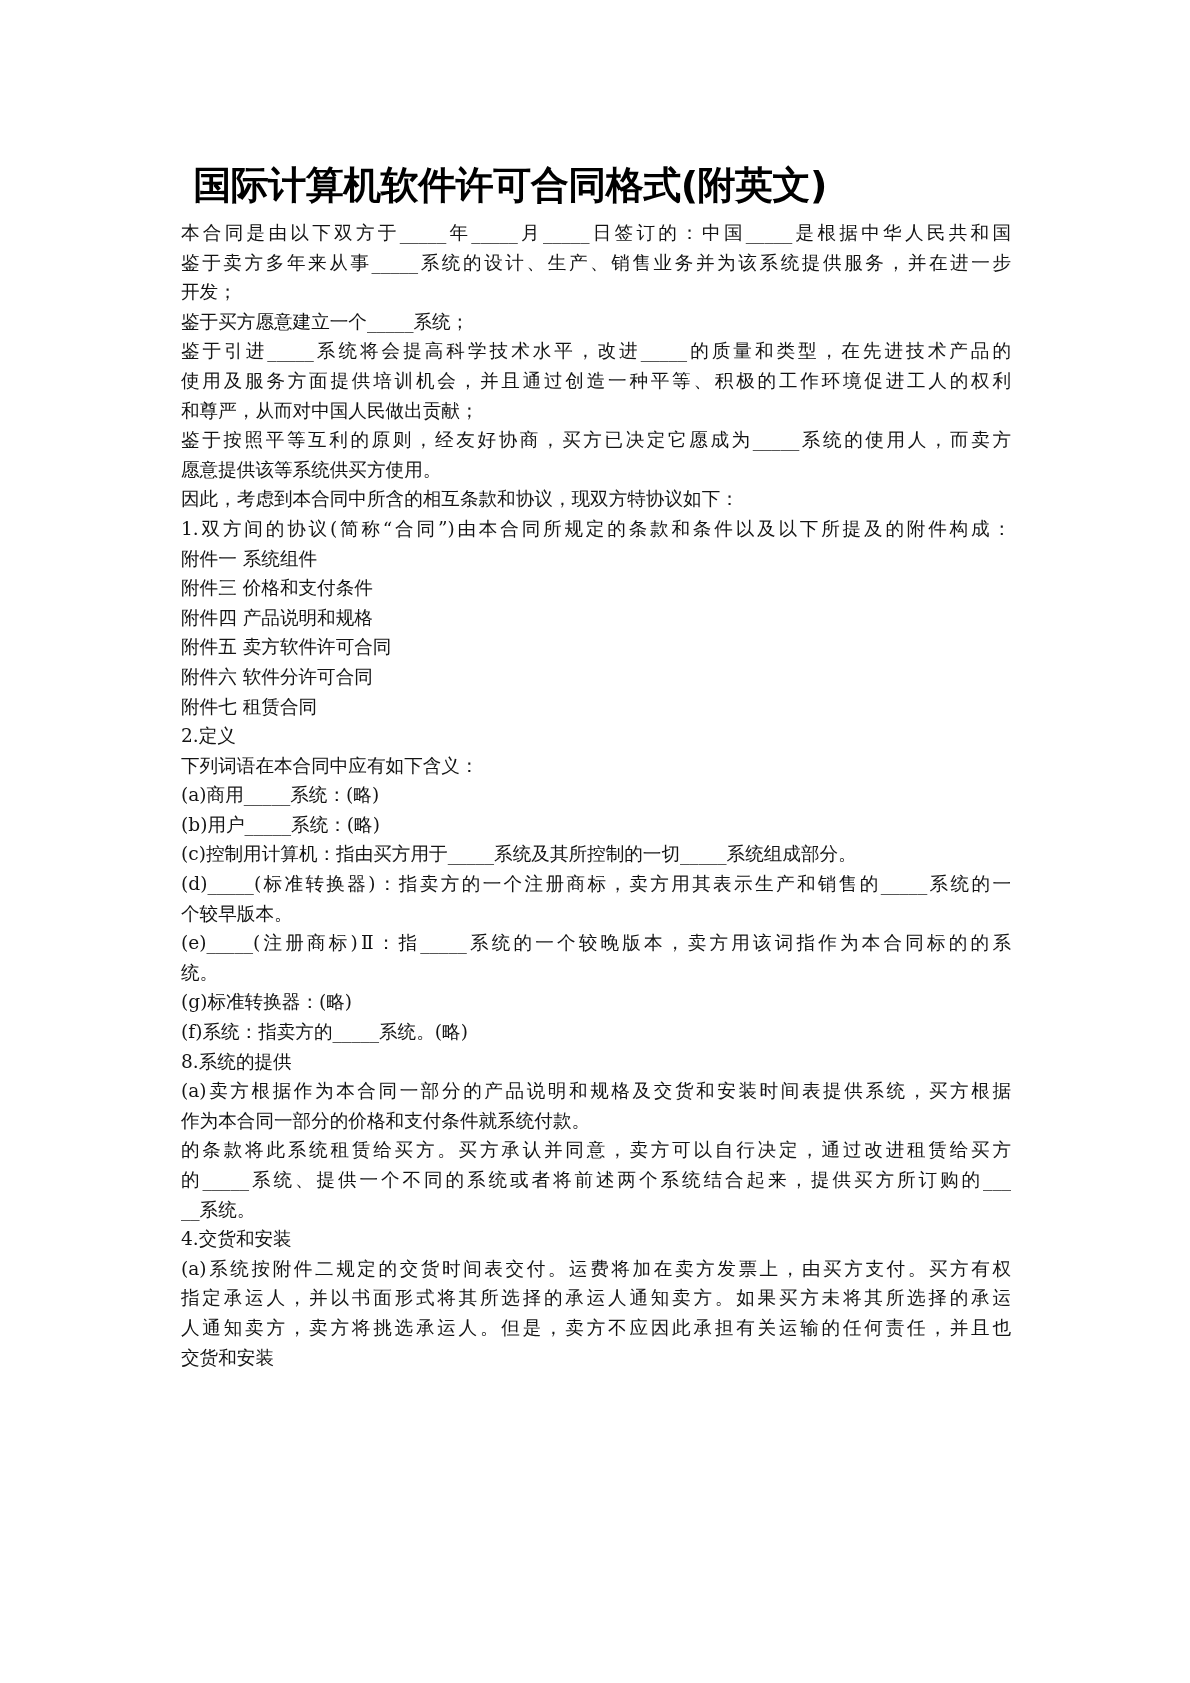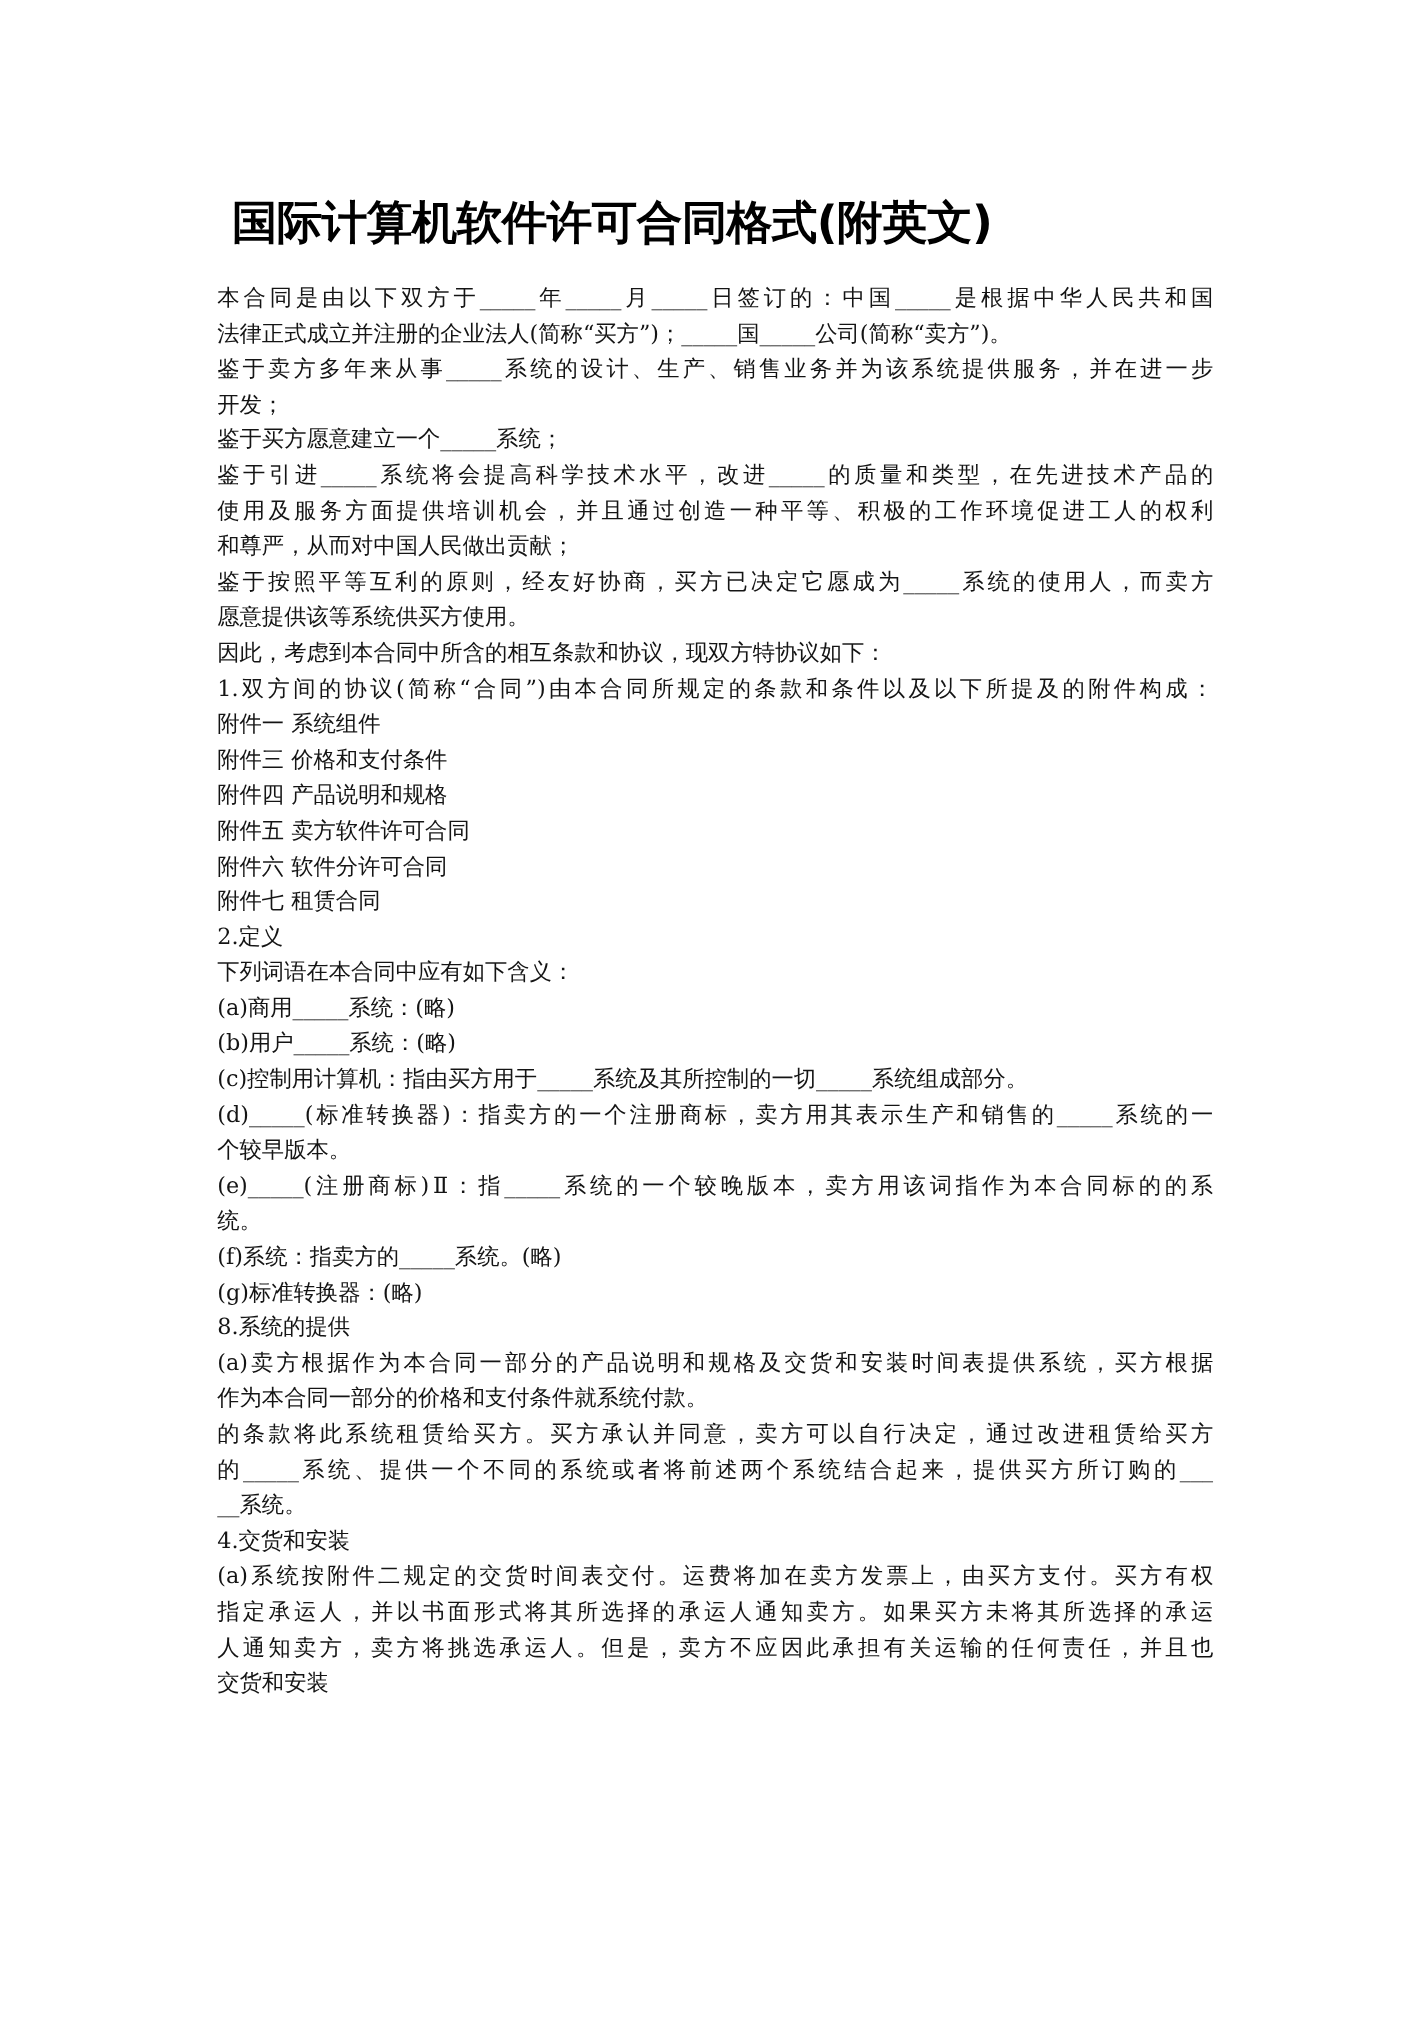--- a/index.html
+++ b/index.html
@@ -37,42 +37,40 @@
     }
     .body {
       position: absolute;
       top: 218px;
       left: 181px;
       width: 830px;
       font-family: "DejaVu Serif", "Liberation Serif", serif;
       font-size: 18.6px;
       line-height: 29.6px;
       color: #141414;
-      margin-top: 16px;
     }
     .line {
       white-space: nowrap;
       height: 29.6px;
       overflow: visible;
     }
     .line.justify {
       text-align: justify;
       text-align-last: justify;
       white-space: normal;
       overflow: hidden;
     }
   </style>
 </head>
 <body>
 
 <div class="page">
   <div class="title">国际计算机软件许可合同格式(附英文)</div>
   <div class="body" id="doc-body">
       <div class="line justify">本合同是由以下双方于_____年_____月_____日签订的：中国_____是根据中华人民共和国</div>
-      <div class="line">法律正式成立并注册的企业法人(简称“买方”)；_____国_____公司(简称“卖方”)。</div>
       <div class="line justify">鉴于卖方多年来从事_____系统的设计、生产、销售业务并为该系统提供服务，并在进一步</div>
       <div class="line">开发；</div>
       <div class="line">鉴于买方愿意建立一个_____系统；</div>
       <div class="line justify">鉴于引进_____系统将会提高科学技术水平，改进_____的质量和类型，在先进技术产品的</div>
       <div class="line justify">使用及服务方面提供培训机会，并且通过创造一种平等、积极的工作环境促进工人的权利</div>
       <div class="line">和尊严，从而对中国人民做出贡献；</div>
       <div class="line justify">鉴于按照平等互利的原则，经友好协商，买方已决定它愿成为_____系统的使用人，而卖方</div>
       <div class="line">愿意提供该等系统供买方使用。</div>
       <div class="line">因此，考虑到本合同中所含的相互条款和协议，现双方特协议如下：</div>
       <div class="line justify">1.双方间的协议(简称“合同”)由本合同所规定的条款和条件以及以下所提及的附件构成：</div>
@@ -84,22 +82,22 @@
       <div class="line">附件七 租赁合同</div>
       <div class="line">2.定义</div>
       <div class="line">下列词语在本合同中应有如下含义：</div>
       <div class="line">(a)商用_____系统：(略)</div>
       <div class="line">(b)用户_____系统：(略)</div>
       <div class="line">(c)控制用计算机：指由买方用于_____系统及其所控制的一切_____系统组成部分。</div>
       <div class="line justify">(d)_____(标准转换器)：指卖方的一个注册商标，卖方用其表示生产和销售的_____系统的一</div>
       <div class="line">个较早版本。</div>
       <div class="line justify">(e)_____(注册商标)Ⅱ：指_____系统的一个较晚版本，卖方用该词指作为本合同标的的系</div>
       <div class="line">统。</div>
+      <div class="line">(g)标准转换器：(略)</div>
       <div class="line">(f)系统：指卖方的_____系统。(略)</div>
-      <div class="line">(g)标准转换器：(略)</div>
       <div class="line">8.系统的提供</div>
       <div class="line justify">(a)卖方根据作为本合同一部分的产品说明和规格及交货和安装时间表提供系统，买方根据</div>
       <div class="line">作为本合同一部分的价格和支付条件就系统付款。</div>
       <div class="line justify">的条款将此系统租赁给买方。买方承认并同意，卖方可以自行决定，通过改进租赁给买方</div>
       <div class="line justify">的_____系统、提供一个不同的系统或者将前述两个系统结合起来，提供买方所订购的___</div>
       <div class="line">__系统。</div>
       <div class="line">4.交货和安装</div>
       <div class="line justify">(a)系统按附件二规定的交货时间表交付。运费将加在卖方发票上，由买方支付。买方有权</div>
       <div class="line justify">指定承运人，并以书面形式将其所选择的承运人通知卖方。如果买方未将其所选择的承运</div>
       <div class="line justify">人通知卖方，卖方将挑选承运人。但是，卖方不应因此承担有关运输的任何责任，并且也</div>

